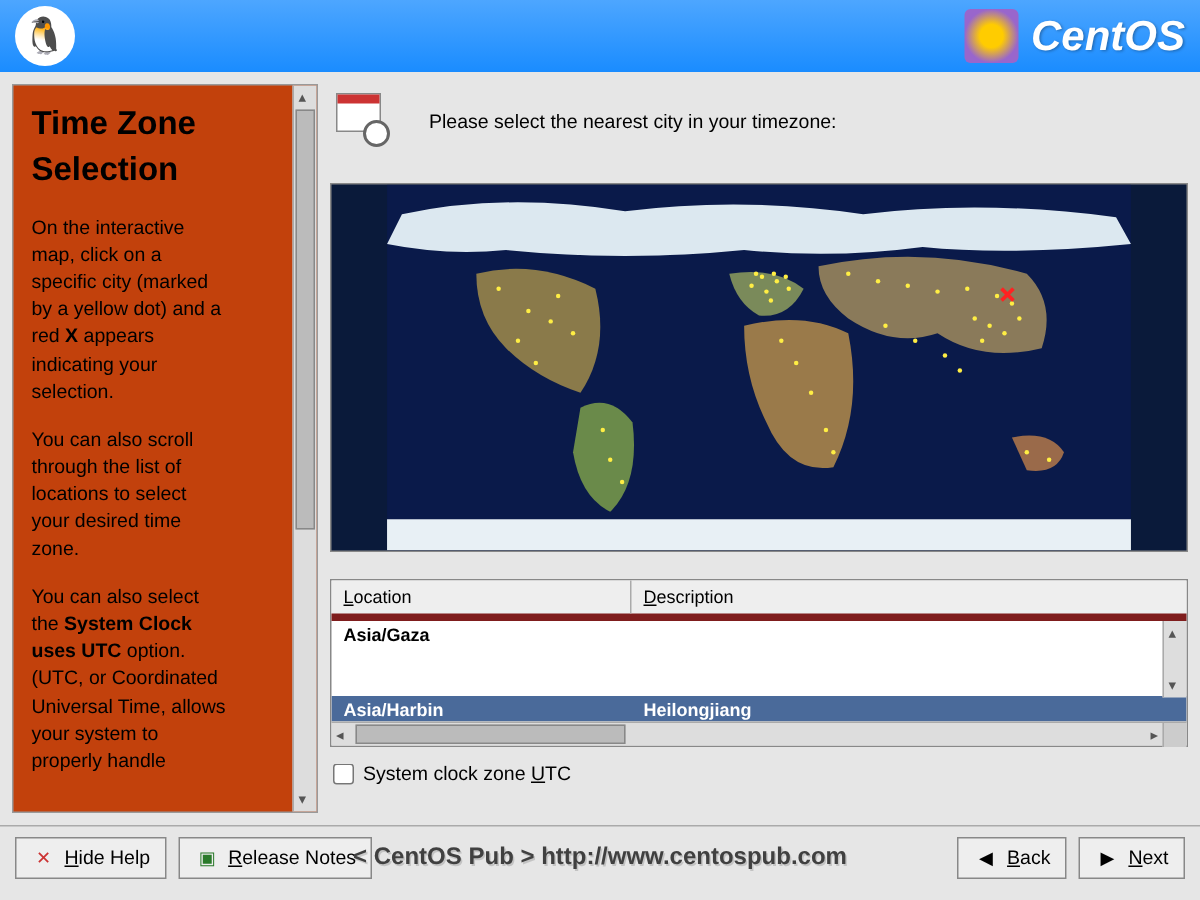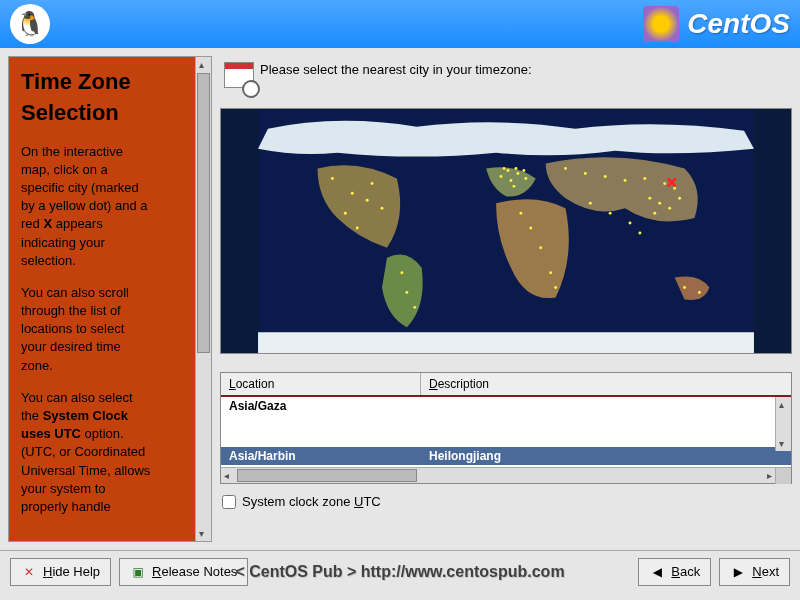--- a/index.html
+++ b/index.html
@@ -11,29 +11,29 @@
 .content { display: flex; height: 502px; padding: 8px; gap: 8px; }
 .left-panel { width: 204px; display: flex; background: #c2410c; border: 1px solid #999; gap: 32px; }
 .help-text { flex: 1; padding: 10px 12px; overflow: hidden; line-height: 1.4; }
 .help-text h2 { font-size: 22px; margin-bottom: 14px; font-weight: bold; }
 .help-text p { margin-bottom: 14px; }
 .left-scroll { width: 16px; background: #ddd; border-left: 1px solid #aaa; position: relative; }
 .left-scroll::before { content: "▴"; position: absolute; top: 2px; left: 3px; font-size: 10px; color: #555; }
 .left-scroll::after { content: "▾"; position: absolute; bottom: 2px; left: 3px; font-size: 10px; color: #555; }
 .left-scroll .thumb { position: absolute; top: 16px; left: 1px; width: 13px; height: 280px; background: #bbb; border: 1px solid #888; }
 .right-panel { flex: 1; display: flex; flex-direction: column; }
-.instruction { display: flex; align-items: flex-start; gap: 0; padding: 6px 4px 10px 4px; }
+.instruction { display: flex; align-items: center; gap: 26px; padding: 6px 4px 24px 4px; }
 .cal-icon { width: 36px; height: 36px; position: relative; }
 .cal-icon .cal { width: 30px; height: 26px; border: 1px solid #888; background: #fff; position: absolute; top: 0; left: 0; }
 .cal-icon .cal::before { content: ""; position: absolute; top: 0; left: 0; right: 0; height: 6px; background: #cc3333; }
 .cal-icon .clock { width: 18px; height: 18px; border: 2px solid #666; border-radius: 50%; background: #fff; position: absolute; bottom: 0; right: 0; }
 .map-wrap { border: 1px solid #888; background: #0a1a3a; height: 246px; position: relative; overflow: hidden; margin-bottom: 18px; }
 .map-wrap svg { width: 100%; height: 100%; }
 .table-wrap { border: 1px solid #888; background: #fff; height: 112px; display: flex; flex-direction: column; margin-bottom: 6px; }
-.table-head { display: flex; background: #eee; border-bottom: 2px solid #7f1d1d; }
+.table-head { display: flex; background: #eee; border-bottom: 5px solid #7f1d1d; }
 .table-head .col { padding: 4px 8px; border-right: 1px solid #aaa; font-size: 12px; }
 .table-head .col:first-child { width: 200px; }
 .table-head .col:last-child { flex: 1; border-right: none; }
 .table-head .col u { text-decoration: underline; }
 .table-body { flex: 1; overflow: hidden; position: relative; }
 .table-body .row { display: flex; padding: 2px 0; font-size: 12px; font-weight: bold; }
 .table-body .row.selected { background: #4a6a9a; color: #fff; margin-top: 32px; }
 .table-body .row .cell:first-child { width: 200px; padding-left: 8px; }
 .table-body .row .cell:last-child { flex: 1; padding-left: 8px; }
 .table-scroll-v { position: absolute; right: 0; top: 0; bottom: 16px; width: 16px; background: #ddd; border-left: 1px solid #aaa; }

